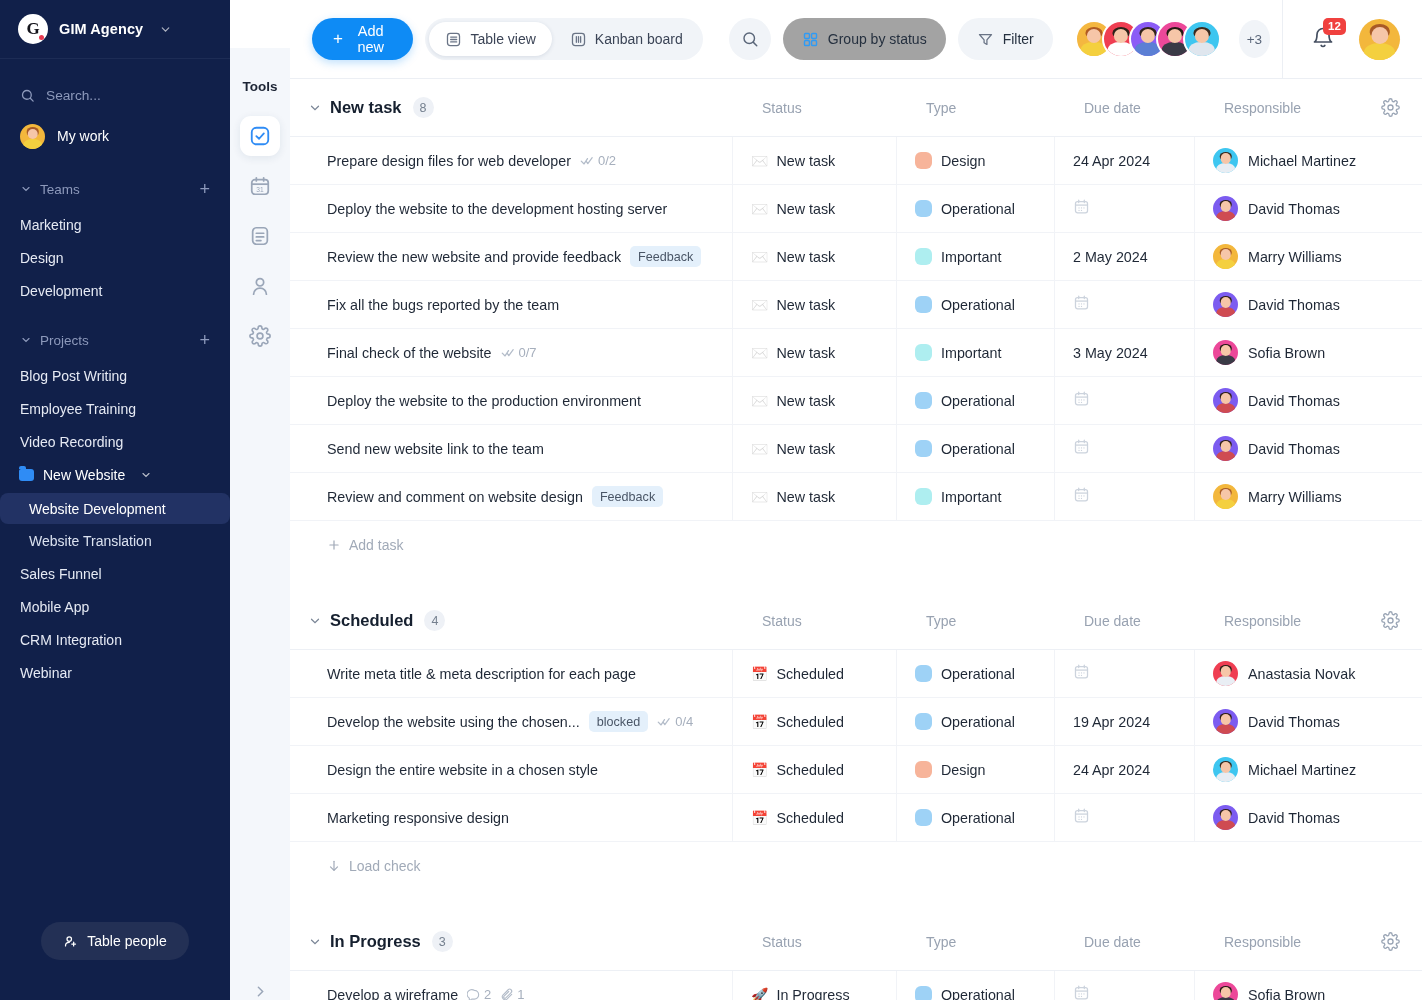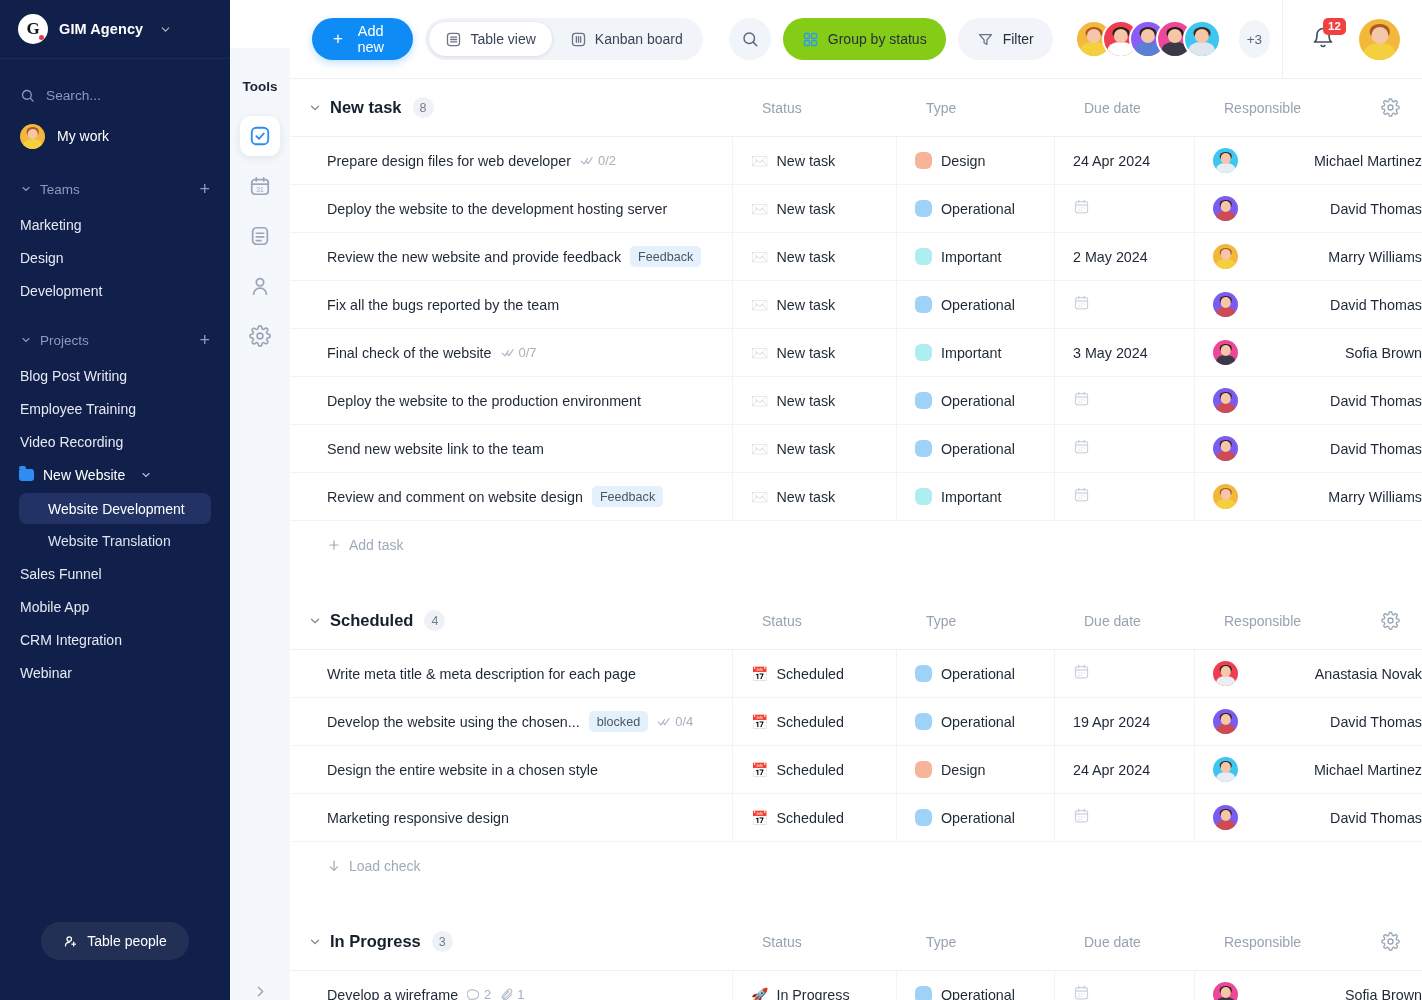--- a/index.html
+++ b/index.html
@@ -68,21 +68,21 @@
   .folder-ico {
     width: 15px; height: 12px; background: #2f8cf5; border-radius: 2px 3px 3px 3px;
     position: relative; flex: 0 0 15px;
   }
   .folder-ico::before {
     content: ""; position: absolute; top: -3px; left: 0;
     width: 7px; height: 3px; background: #2f8cf5; border-radius: 2px 2px 0 0;
   }
   .sub-item {
     display: flex; align-items: center; height: 31px;
-    margin: 1px 19px; padding: 0 0 0 29px; font-size: 14px;
+    margin: 1px 0; padding: 0 0 0 29px; font-size: 14px;
     color: #dbe2f0; border-radius: 8px; cursor: pointer;
   }
   .sub-item.active { background: #223264; color: #ffffff; }
 
   .invite-wrap { margin-top: auto; padding: 0 0 40px 0; display: flex; justify-content: center; }
   .invite-btn {
     display: flex; align-items: center; gap: 9px;
     background: #233055; color: #fff; border: none;
     padding: 11px 22px; border-radius: 20px; font-size: 14px;
     font-family: inherit; cursor: pointer;
@@ -140,21 +140,21 @@
     width: 42px; height: 42px; border-radius: 50%; background: #f1f4f8;
     display: flex; align-items: center; justify-content: center;
     color: #5a6679; cursor: pointer; border: none; flex: 0 0 42px;
   }
   .pill {
     display: flex; align-items: center; gap: 9px; height: 42px;
     padding: 0 19px; border-radius: 21px; font-size: 14px;
     background: #f1f4f8; color: #25303f; cursor: pointer;
     border: none; font-family: inherit; white-space: nowrap;
   }
-  .pill.accent { background: #84cc16; }
+  .pill.accent { background: #a3a3a3; }
 
   .avatars { display: flex; align-items: center; margin-left: 10px; }
   .avatars .av {
     width: 38px; height: 38px; border-radius: 50%; border: 2.5px solid #fff;
     margin-left: -11px; position: relative; overflow: hidden;
   }
   .avatars .av:first-child { margin-left: 0; }
   .av-more {
     width: 38px; height: 38px; border-radius: 50%; background: #f1f4f8;
     display: flex; align-items: center; justify-content: center;
@@ -187,21 +187,21 @@
     display: inline-flex; align-items: center; justify-content: center; padding: 0 5px;
   }
   .col-hdr { font-size: 14px; color: #98a2b1; }
 
   .row { display: flex; align-items: center; height: 48px; border-bottom: 1px solid #f1f3f7; }
 
   .c-name { flex: 0 0 442px; padding-left: 37px; display: flex; align-items: center; gap: 9px; min-width: 0; }
   .c-status { flex: 0 0 164px; padding-left: 18px; display: flex; align-items: center; gap: 8px; border-left: 1px solid #f1f3f7; height: 100%; }
   .c-type   { flex: 0 0 158px; padding-left: 18px; display: flex; align-items: center; gap: 9px; border-left: 1px solid #f1f3f7; height: 100%; }
   .c-due    { flex: 0 0 140px; padding-left: 18px; display: flex; align-items: center; border-left: 1px solid #f1f3f7; height: 100%; }
-  .c-resp   { flex: 1; padding-left: 18px; display: flex; align-items: center; gap: 10px; border-left: 1px solid #f1f3f7; height: 100%; justify-content: space-between; }
+  .c-resp   { flex: 1; padding-left: 18px; display: flex; align-items: center; gap: 10px; border-left: 1px solid #f1f3f7; height: 100%; }
 
   .hdr-row { display: flex; align-items: center; }
   .hdr-name { flex: 0 0 442px; display: flex; align-items: center; }
   .hdr-status { flex: 0 0 164px; padding-left: 18px; }
   .hdr-type { flex: 0 0 158px; padding-left: 18px; }
   .hdr-due { flex: 0 0 140px; padding-left: 18px; }
   .hdr-resp { flex: 1; padding-left: 18px; display: flex; align-items: center; }
   .gear { margin-left: auto; margin-right: 22px; color: #9aa5b5; cursor: pointer; display: flex; }
 
   .task-name { font-size: 14.3px; color: #1f2836; white-space: nowrap; overflow: hidden; text-overflow: ellipsis; }

